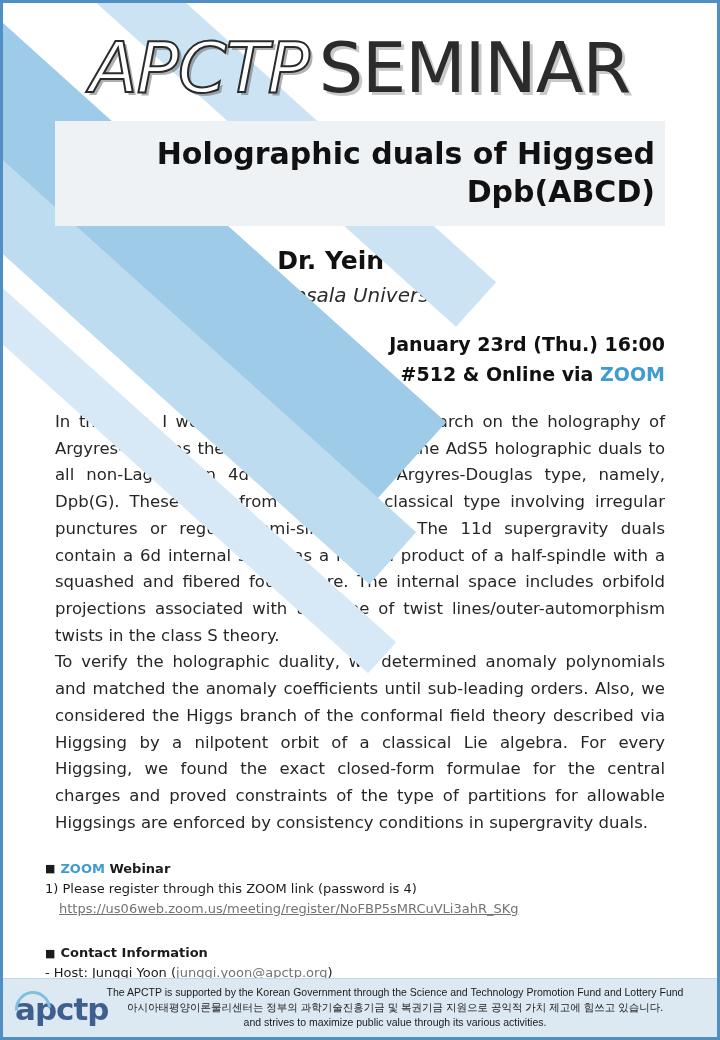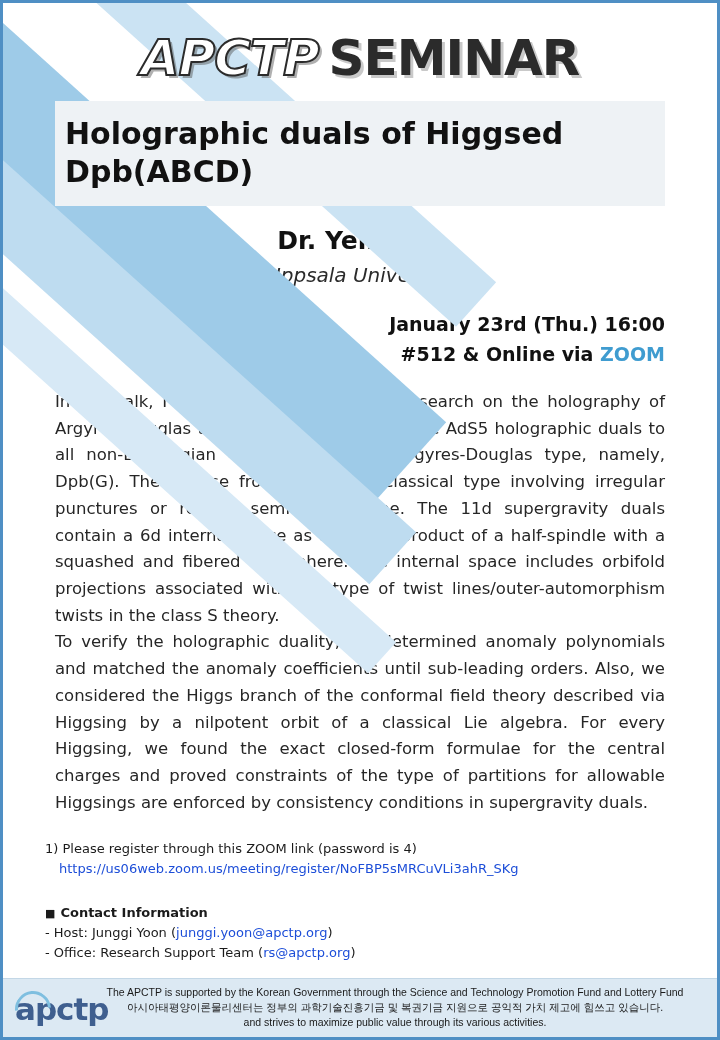--- a/index.html
+++ b/index.html
@@ -49,43 +49,43 @@
     transform:rotate(42deg);
   }
   
   .head{
     position:relative;
     text-align:center;
     padding-top:30px;
     z-index:5;
   }
   .head .t1{
-    font-size:50px;
-    font-weight:bold;
+    font-size:70px;
+    font-weight:normal;
     letter-spacing:-1px;
     line-height:1;
     display:inline-block;
   }
   .apctp-word{
     color:#ffffff;
     -webkit-text-stroke:2px #2b2b2b;
     text-shadow:3px 3px 0 rgba(80,80,80,.45);
     font-style:italic;
   }
   .seminar-word{
     color:#2b2b2b;
     text-shadow:3px 3px 0 rgba(120,120,120,.40);
     margin-left:10px;
   }
   .titlebox{
     position:relative;
     margin:18px 52px 0 52px;
     background:#eef2f5;
     padding:14px 10px 16px 10px;
-    text-align:left;
+    text-align:right;
     z-index:5;
   }
   .titlebox .ttl{
     font-size:30px;
     font-weight:bold;
     line-height:1.25;
     color:#111;
   }
   .speaker{
     text-align:center;
@@ -125,21 +125,21 @@
   }
   .abstract p{margin:0;}
   .notes{
     margin:22px 52px 0 42px;
     font-size:13px;
     line-height:1.55;
     color:#1b1b1b;
   }
   .notes .hd{font-weight:bold;}
   .sq{font-size:11px;vertical-align:middle;margin-right:5px;}
-  .lnk{color:#1d4ed8;word-break:break-all;}
+  .lnk{color:#737373;text-decoration:underline;word-break:break-all;}
   .zoomlabel{color:#3f9cd0;font-weight:bold;}
   .indent{margin-left:14px;}
   .footer{
     position:absolute;
     left:0;right:0;bottom:0;
     height:58px;
     background:#dce9f3;
     border-top:1px solid #c3d7e6;
   }
   .footer .ftxt{
@@ -202,20 +202,23 @@
   <div class="where">
     <span>#512 &amp; Online via </span><span class="zoomword">ZOOM</span>
   </div>
 
   <div class="abstract">
     <p>In this talk, I would like to present our research on the holography of Argyres-Douglas theories. We constructed the AdS5 holographic duals to all non-Lagrangian 4d N=2 SCFTs of Argyres-Douglas type, namely, Dpb(G). These arise from class S of classical type involving irregular punctures or regular semi-simple type. The 11d supergravity duals contain a 6d internal space as a fibered product of a half-spindle with a squashed and fibered four-sphere. The internal space includes orbifold projections associated with the type of twist lines/outer-automorphism twists in the class S theory.</p>
     <p> To verify the holographic duality, we determined anomaly polynomials and matched the anomaly coefficients until sub-leading orders. Also, we considered the Higgs branch of the conformal field theory described via Higgsing by a nilpotent orbit of a classical Lie algebra. For every Higgsing, we found the exact closed-form formulae for the central charges and proved constraints of the type of partitions for allowable Higgsings are enforced by consistency conditions in supergravity duals.</p>
   </div>
 
   <div class="notes">
+    <div class="hd">
+      <span class="sq">■</span><span class="zoomlabel">ZOOM</span><span> Webinar</span>
+    </div>
     <div>1) Please register through this ZOOM link (password is 4)</div>
     <div class="indent">
       <span class="lnk">https://us06web.zoom.us/meeting/register/NoFBP5sMRCuVLi3ahR_SKg</span>
     </div>
 
     <div class="hd" style="margin-top:24px;">
       <span class="sq">■</span><span>Contact Information</span>
     </div>
     <div>
       <span>- Host: Junggi Yoon (</span><span class="lnk">junggi.yoon@apctp.org</span><span>)</span>

